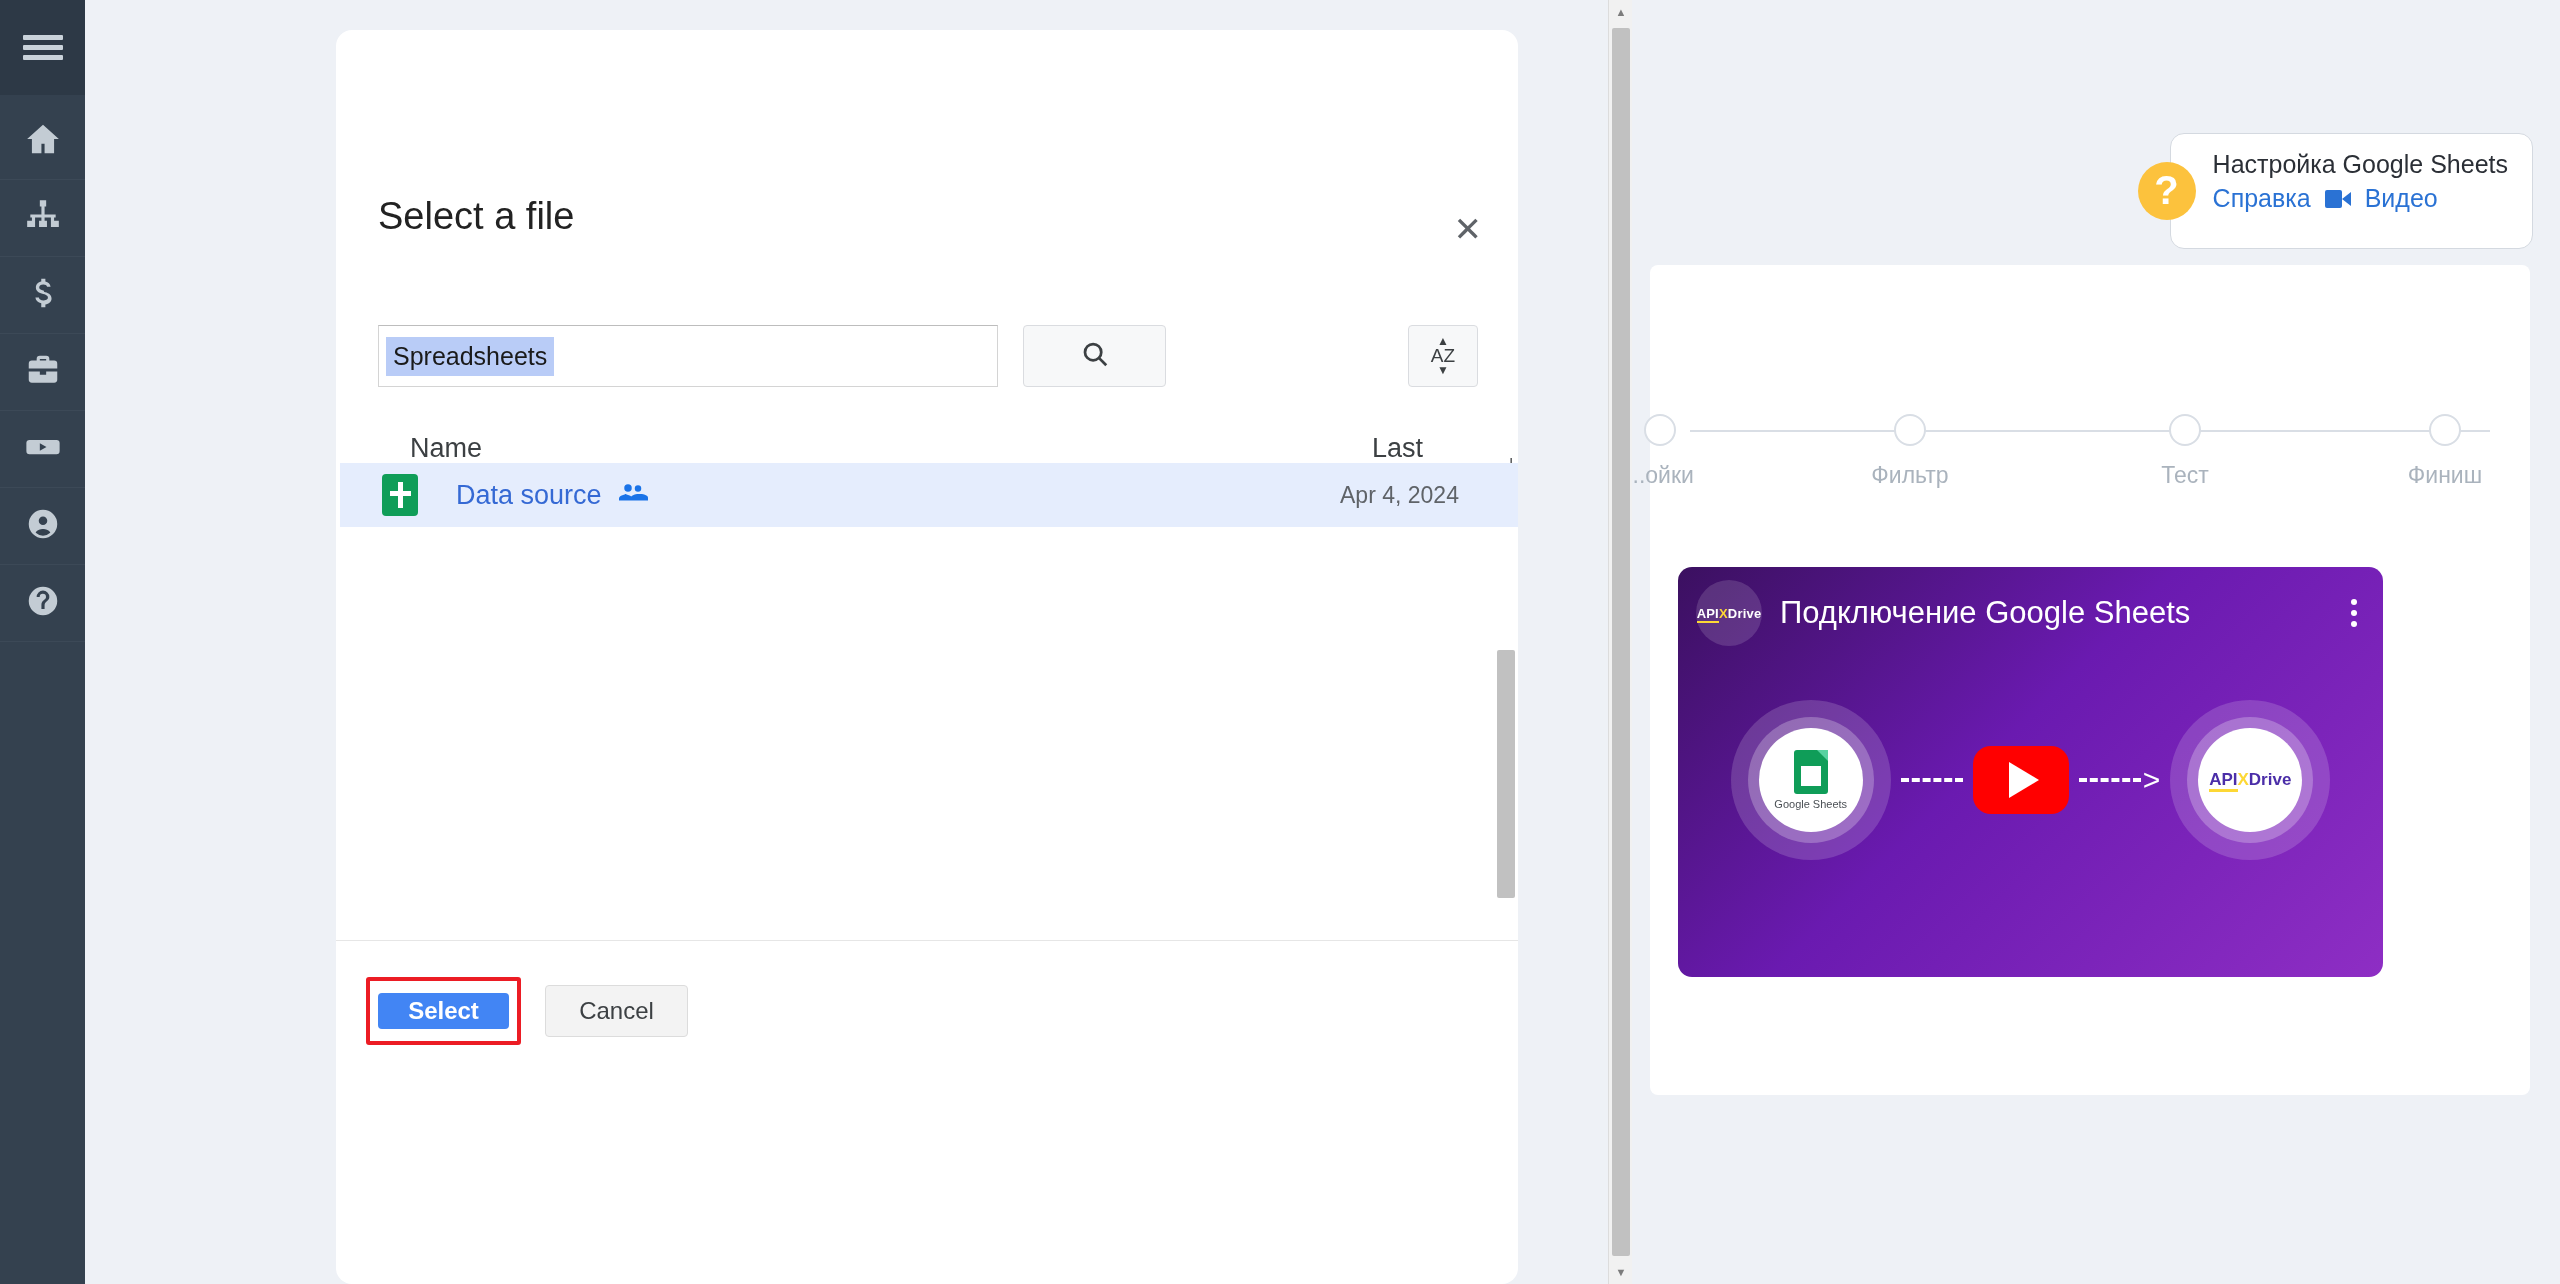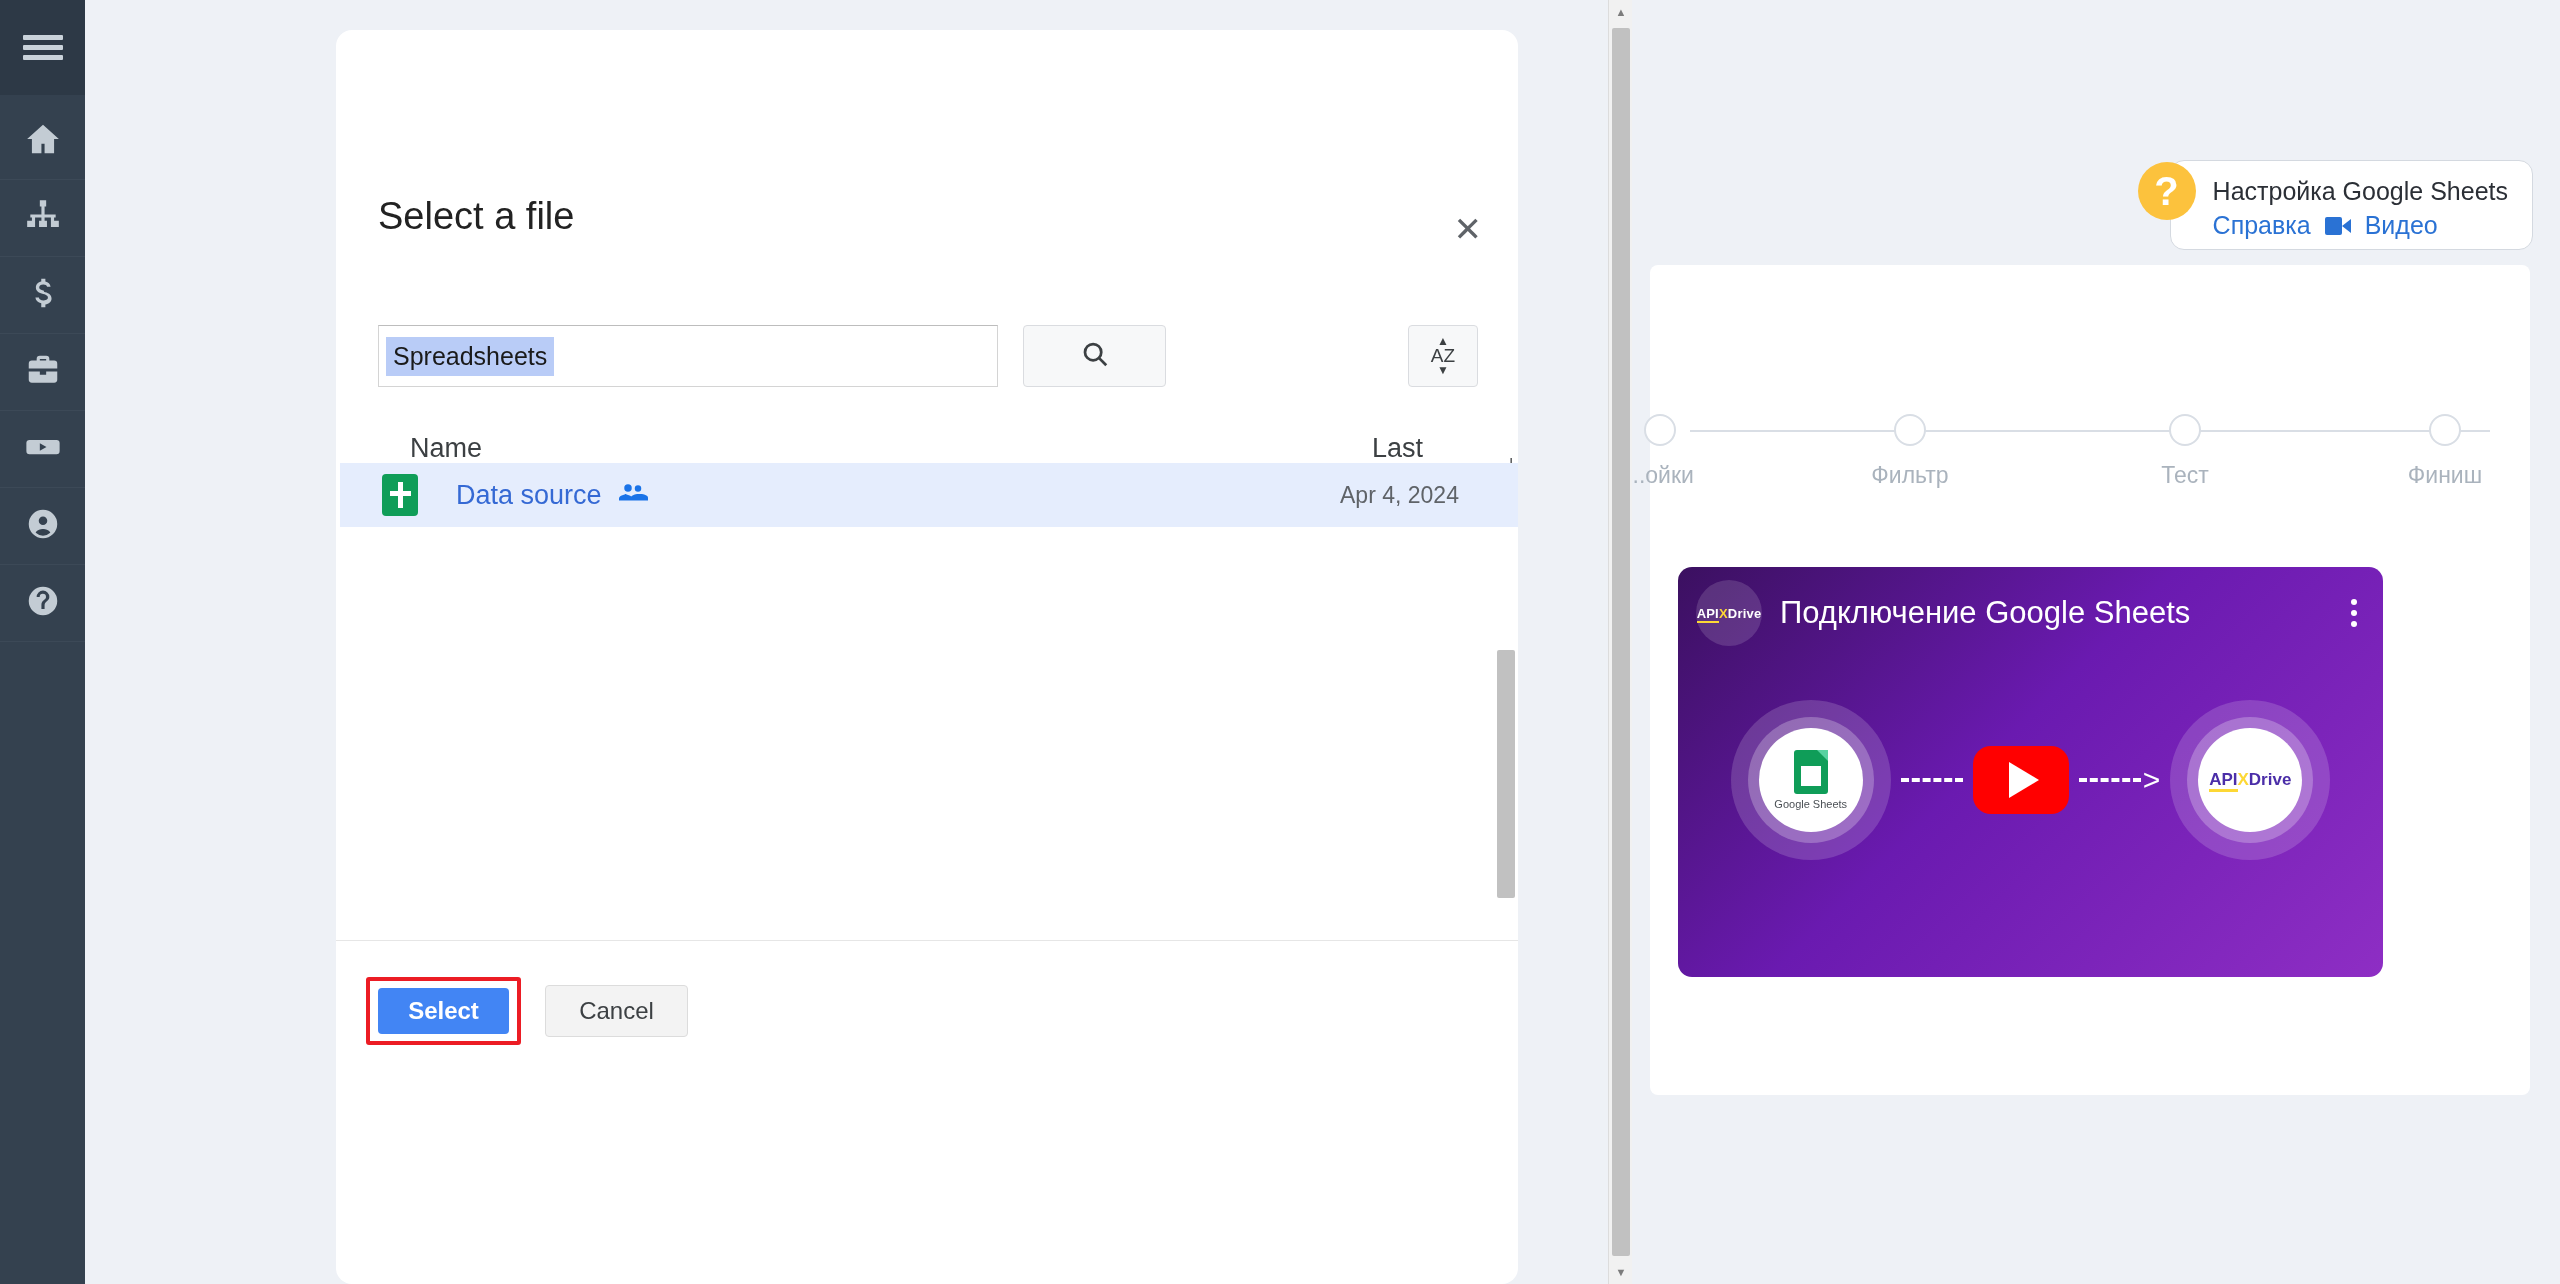--- a/index.html
+++ b/index.html
@@ -67,21 +67,21 @@
   }
   .help-q {
     width: 58px; height: 58px; border-radius: 50%;
     background: #fcc23d; color: #ffffff;
     font-size: 40px; font-weight: bold;
     display: flex; align-items: center; justify-content: center;
     position: relative; z-index: 2; margin-right: -26px;
   }
   .help-card {
     background: #ffffff; border: 1px solid #d4d9e0; border-radius: 14px;
-    padding: 14px 24px 6px 42px; line-height: 1.35; margin-top: 27px;
+    padding: 14px 24px 32px 42px; line-height: 1.35;
   }
   .help-title { font-size: 25px; color: #2b2f36; white-space: nowrap; }
   .help-links { font-size: 25px; color: #2a72d4; display: flex; align-items: center; gap: 14px; }
   .vid-icon { display: inline-block; width: 26px; height: 18px; position: relative; }
   .vid-icon .body { position: absolute; left: 0; top: 0; width: 17px; height: 18px; background: #2a72d4; border-radius: 2px; }
   .vid-icon .lens { position: absolute; right: 0; top: 2px; width: 0; height: 0;
     border-top: 7px solid transparent; border-bottom: 7px solid transparent; border-right: 9px solid #2a72d4; }
 
   .white-panel {
     position: absolute; left: 30px; top: 170px; width: 880px; height: 830px;
@@ -219,21 +219,21 @@
 
   .modal-footer-sep {
     position: absolute; left: 336px; top: 940px; width: 1182px; height: 1px; background: #e6e6e6;
   }
   .btn-select-wrap {
     position: absolute; left: 366px; top: 977px; width: 155px; height: 68px;
     border: 4px solid #ec1c24; border-radius: 3px;
     display: flex; align-items: center; justify-content: center;
   }
   .btn-select {
-    width: 131px; height: 46px; background: #4285f4; color: #ffffff;
+    width: 131px; height: 36px; background: #4285f4; color: #ffffff;
     border: none; border-radius: 4px; font-size: 24px; font-weight: bold;
     font-family: "Liberation Sans", sans-serif; cursor: pointer;
   }
   .btn-cancel {
     position: absolute; left: 545px; top: 985px; width: 143px; height: 52px;
     background: #f3f3f3; border: 1px solid #dcdcdc; border-radius: 4px;
     color: #3c4043; font-size: 24px; font-family: "Liberation Sans", sans-serif; cursor: pointer;
   }
 </style>
 </head>

